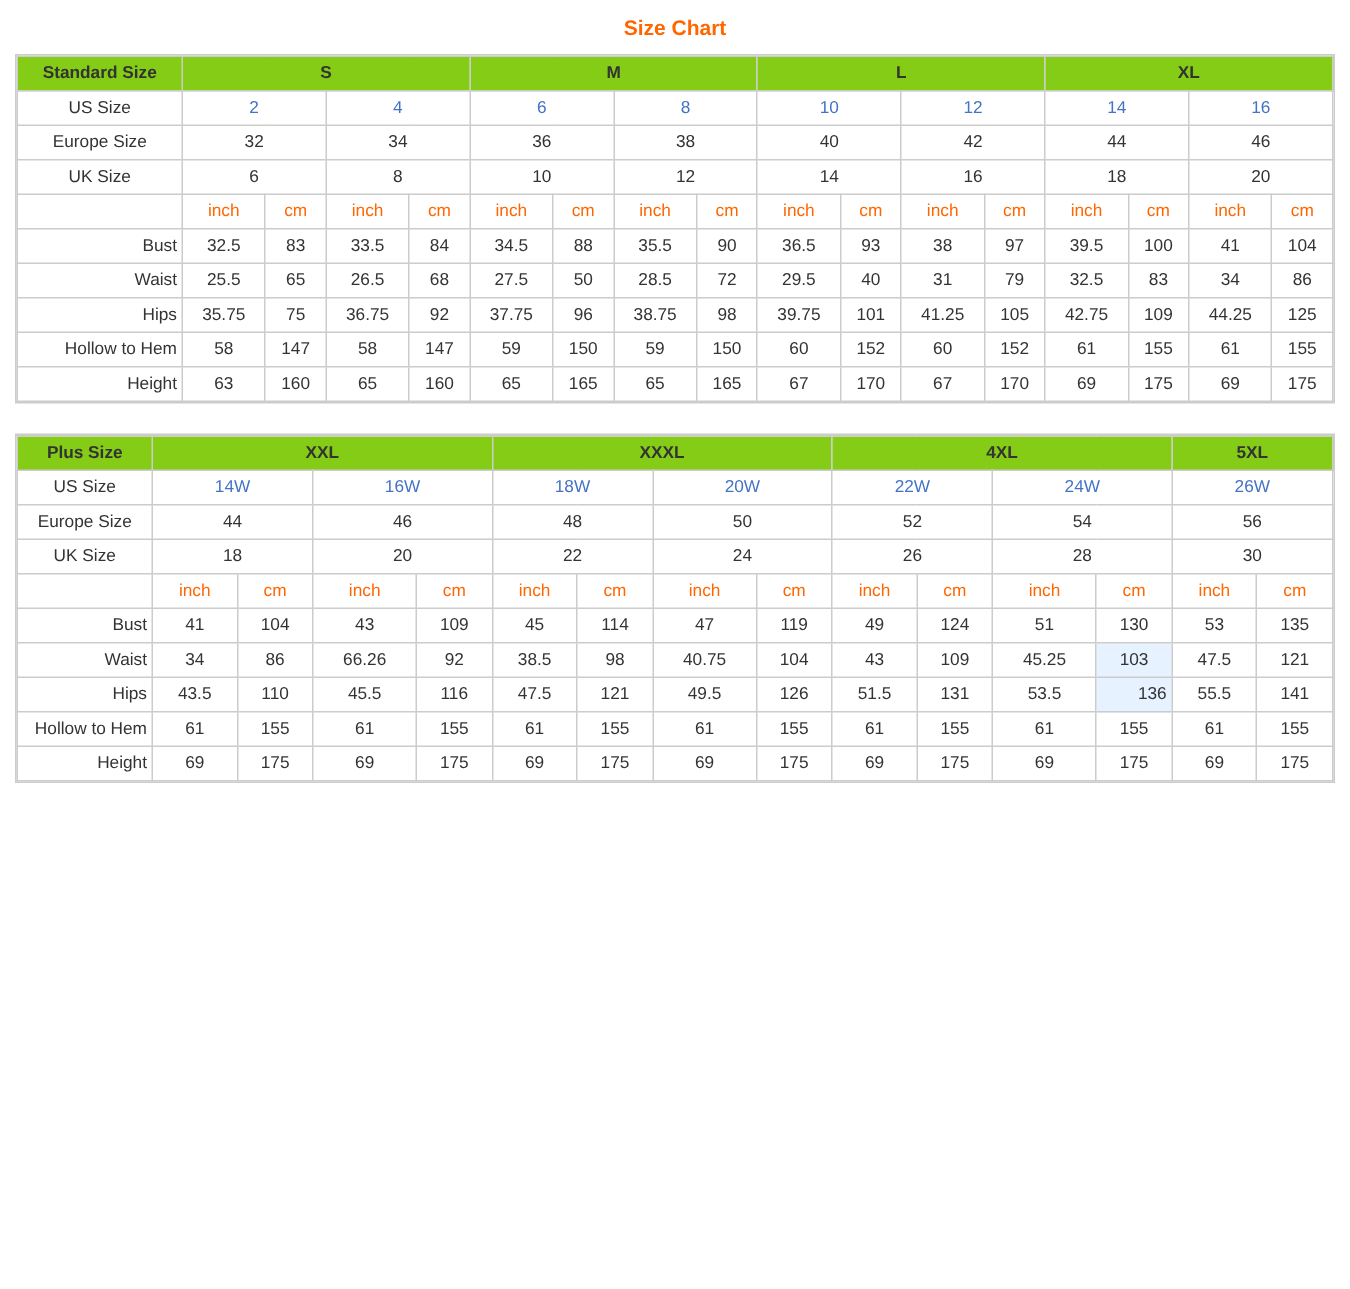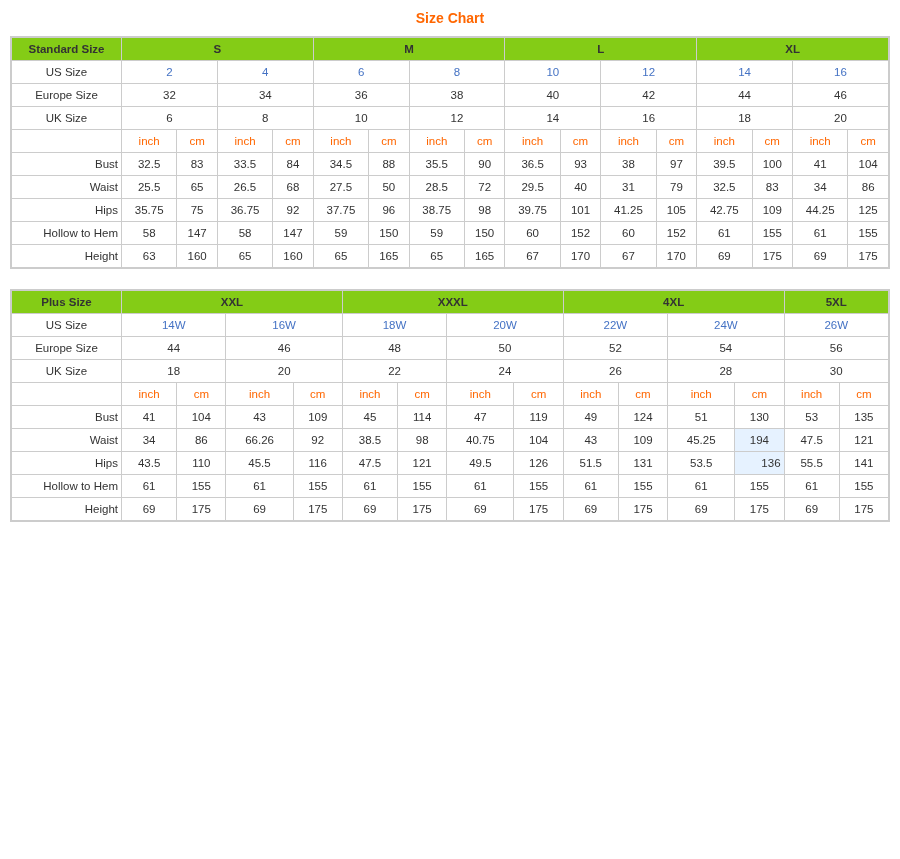--- a/index.html
+++ b/index.html
@@ -236,21 +236,21 @@
       </tr>
     </tbody>
   </table>
 </div>
 
 <div class="table-wrapper">
   <table>
     <tbody>
 
       <tr class="header-row">
-        <td style="width:110px;">Plus Size</td>
+        <td style="width:90px;">Plus Size</td>
         <td colspan="4">XXL</td>
         <td colspan="4">XXXL</td>
         <td colspan="4">4XL</td>
         <td colspan="2">5XL</td>
       </tr>
 
       <tr class="size-label-row">
         <td>US Size</td>
         <td colspan="2" class="us-size-val">14W</td>
         <td colspan="2" class="us-size-val">16W</td>
@@ -325,21 +325,21 @@
           <td>86</td>
         <td>66.26</td>
           <td>92</td>
         <td>38.5</td>
           <td>98</td>
         <td>40.75</td>
           <td>104</td>
         <td>43</td>
           <td>109</td>
         <td>45.25</td>
-          <td class="highlight-115">194</td>
+          <td class="highlight-115">103</td>
         <td>47.5</td>
           <td>121</td>
       </tr>
 
       <tr class="data-row">
         <td class="row-label">Hips</td>
         <td>43.5</td>
           <td>110</td>
         <td>45.5</td>
           <td>116</td>

